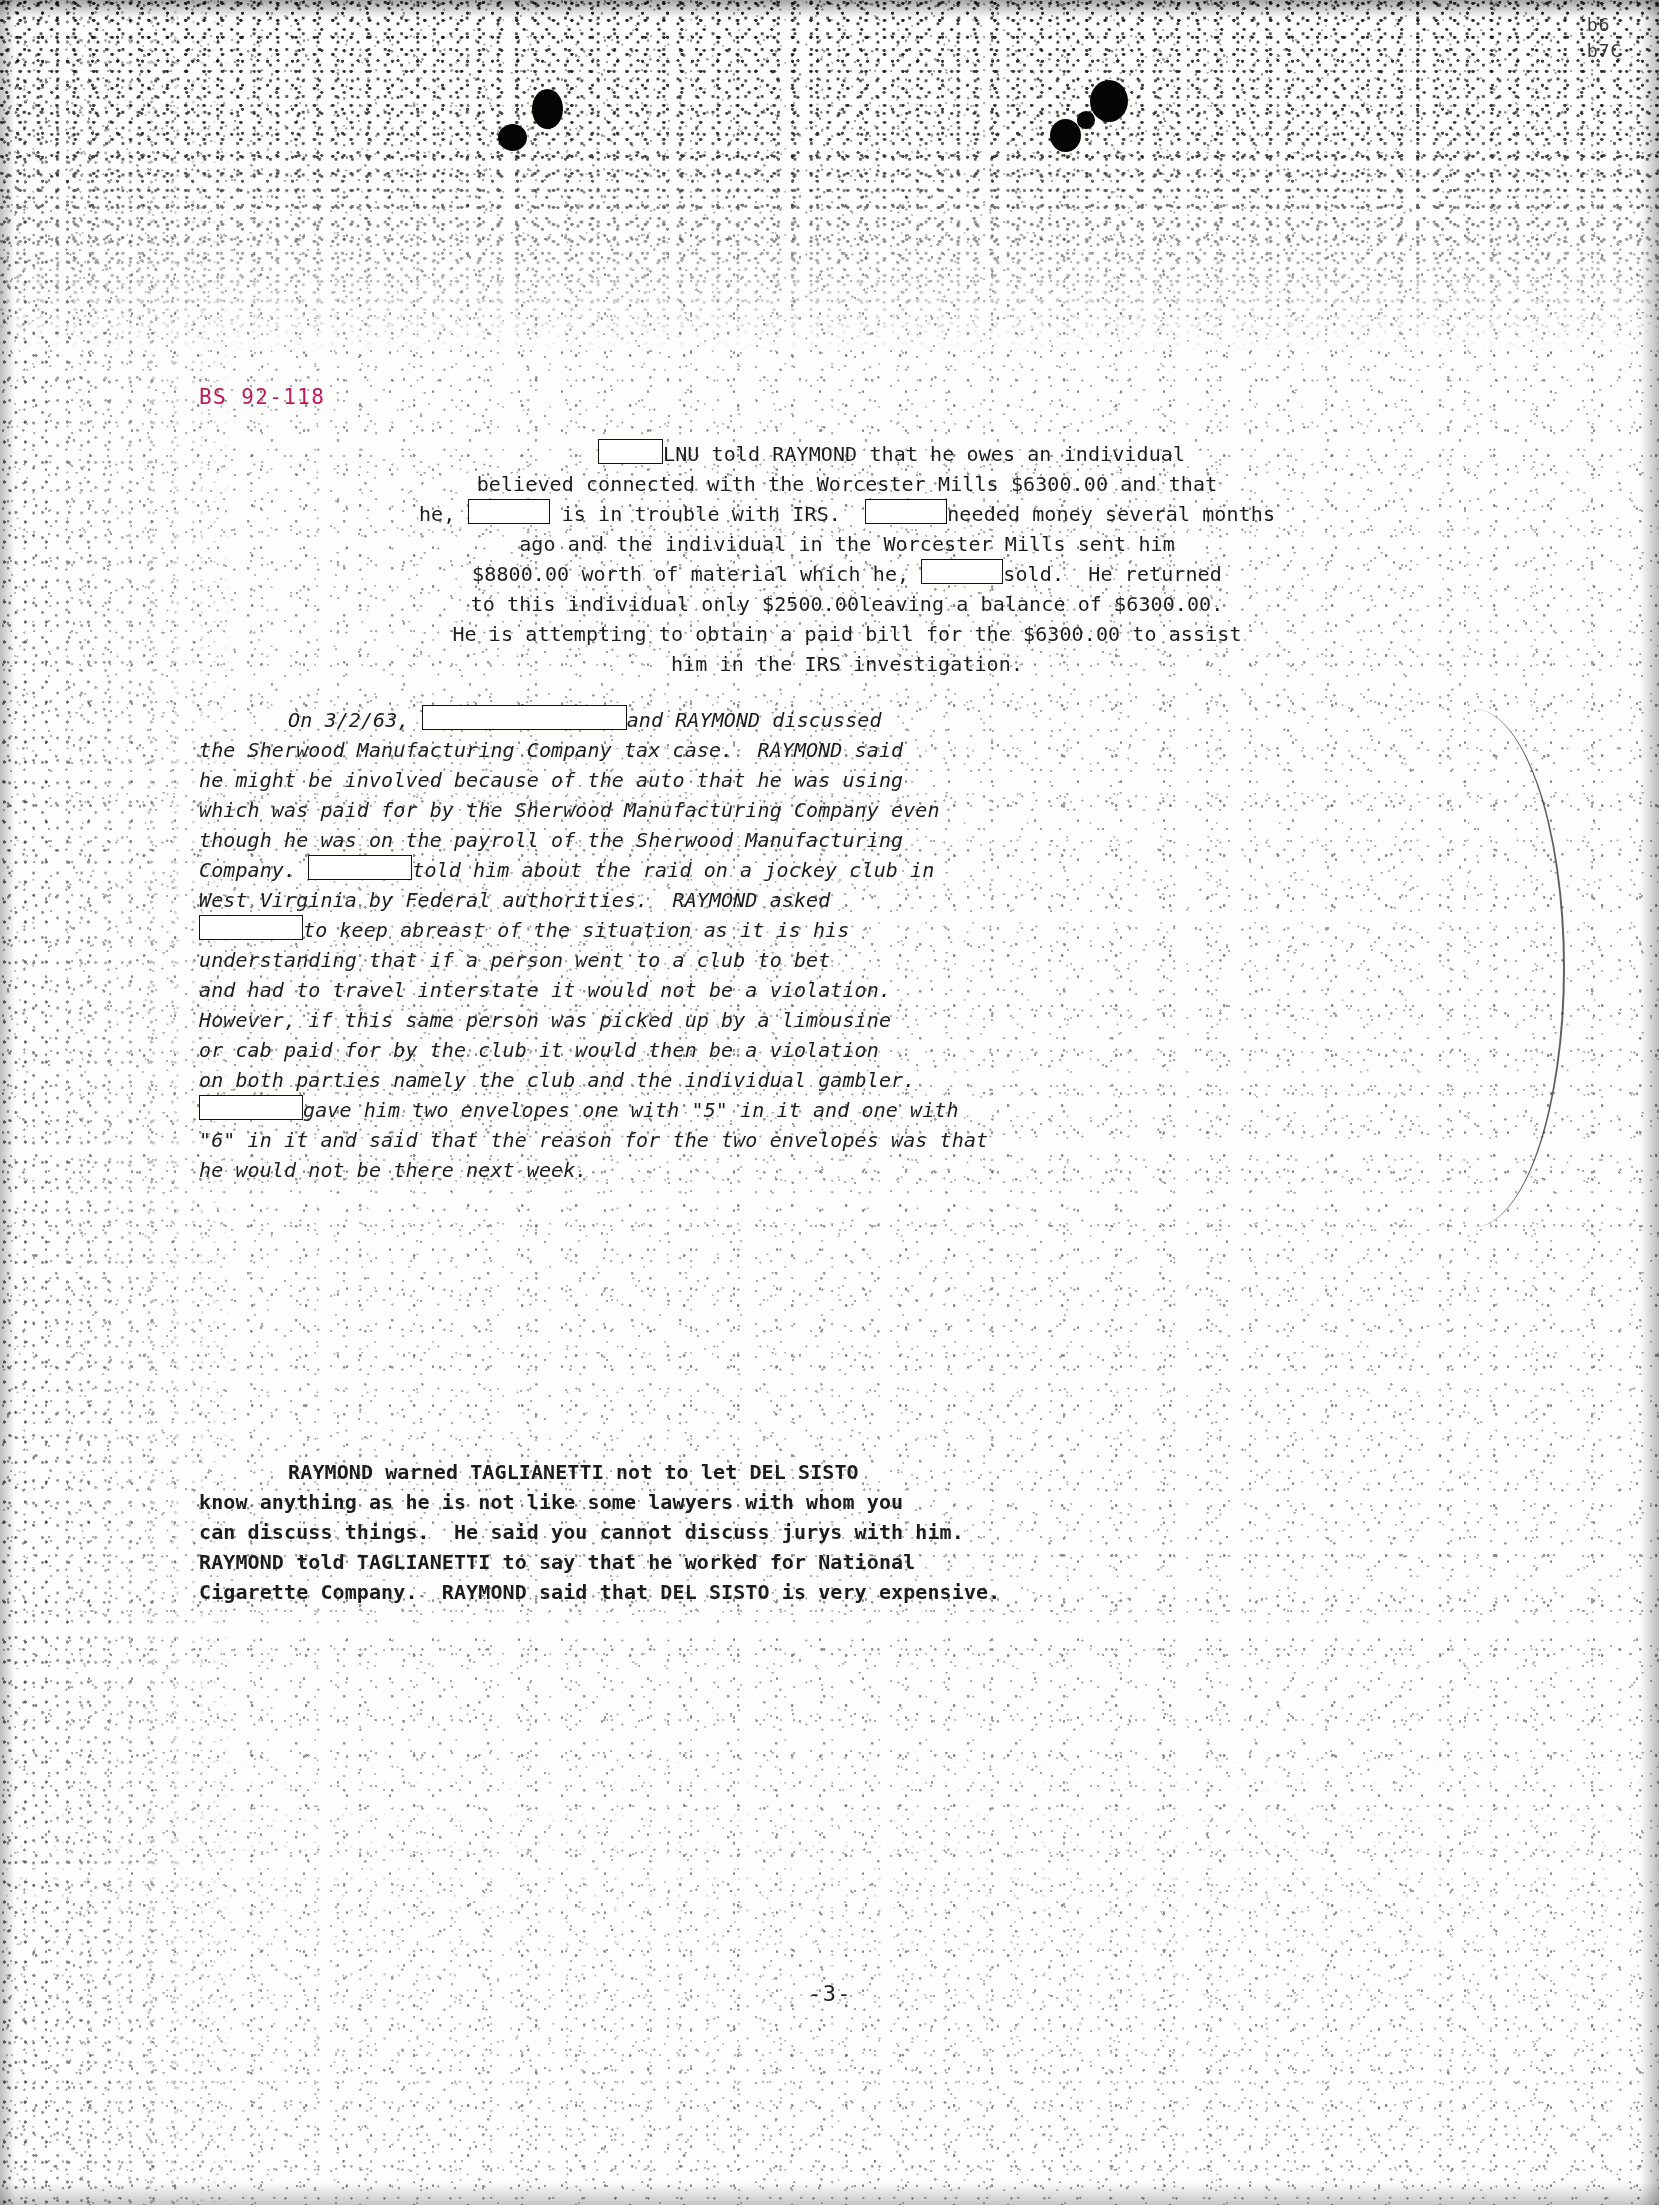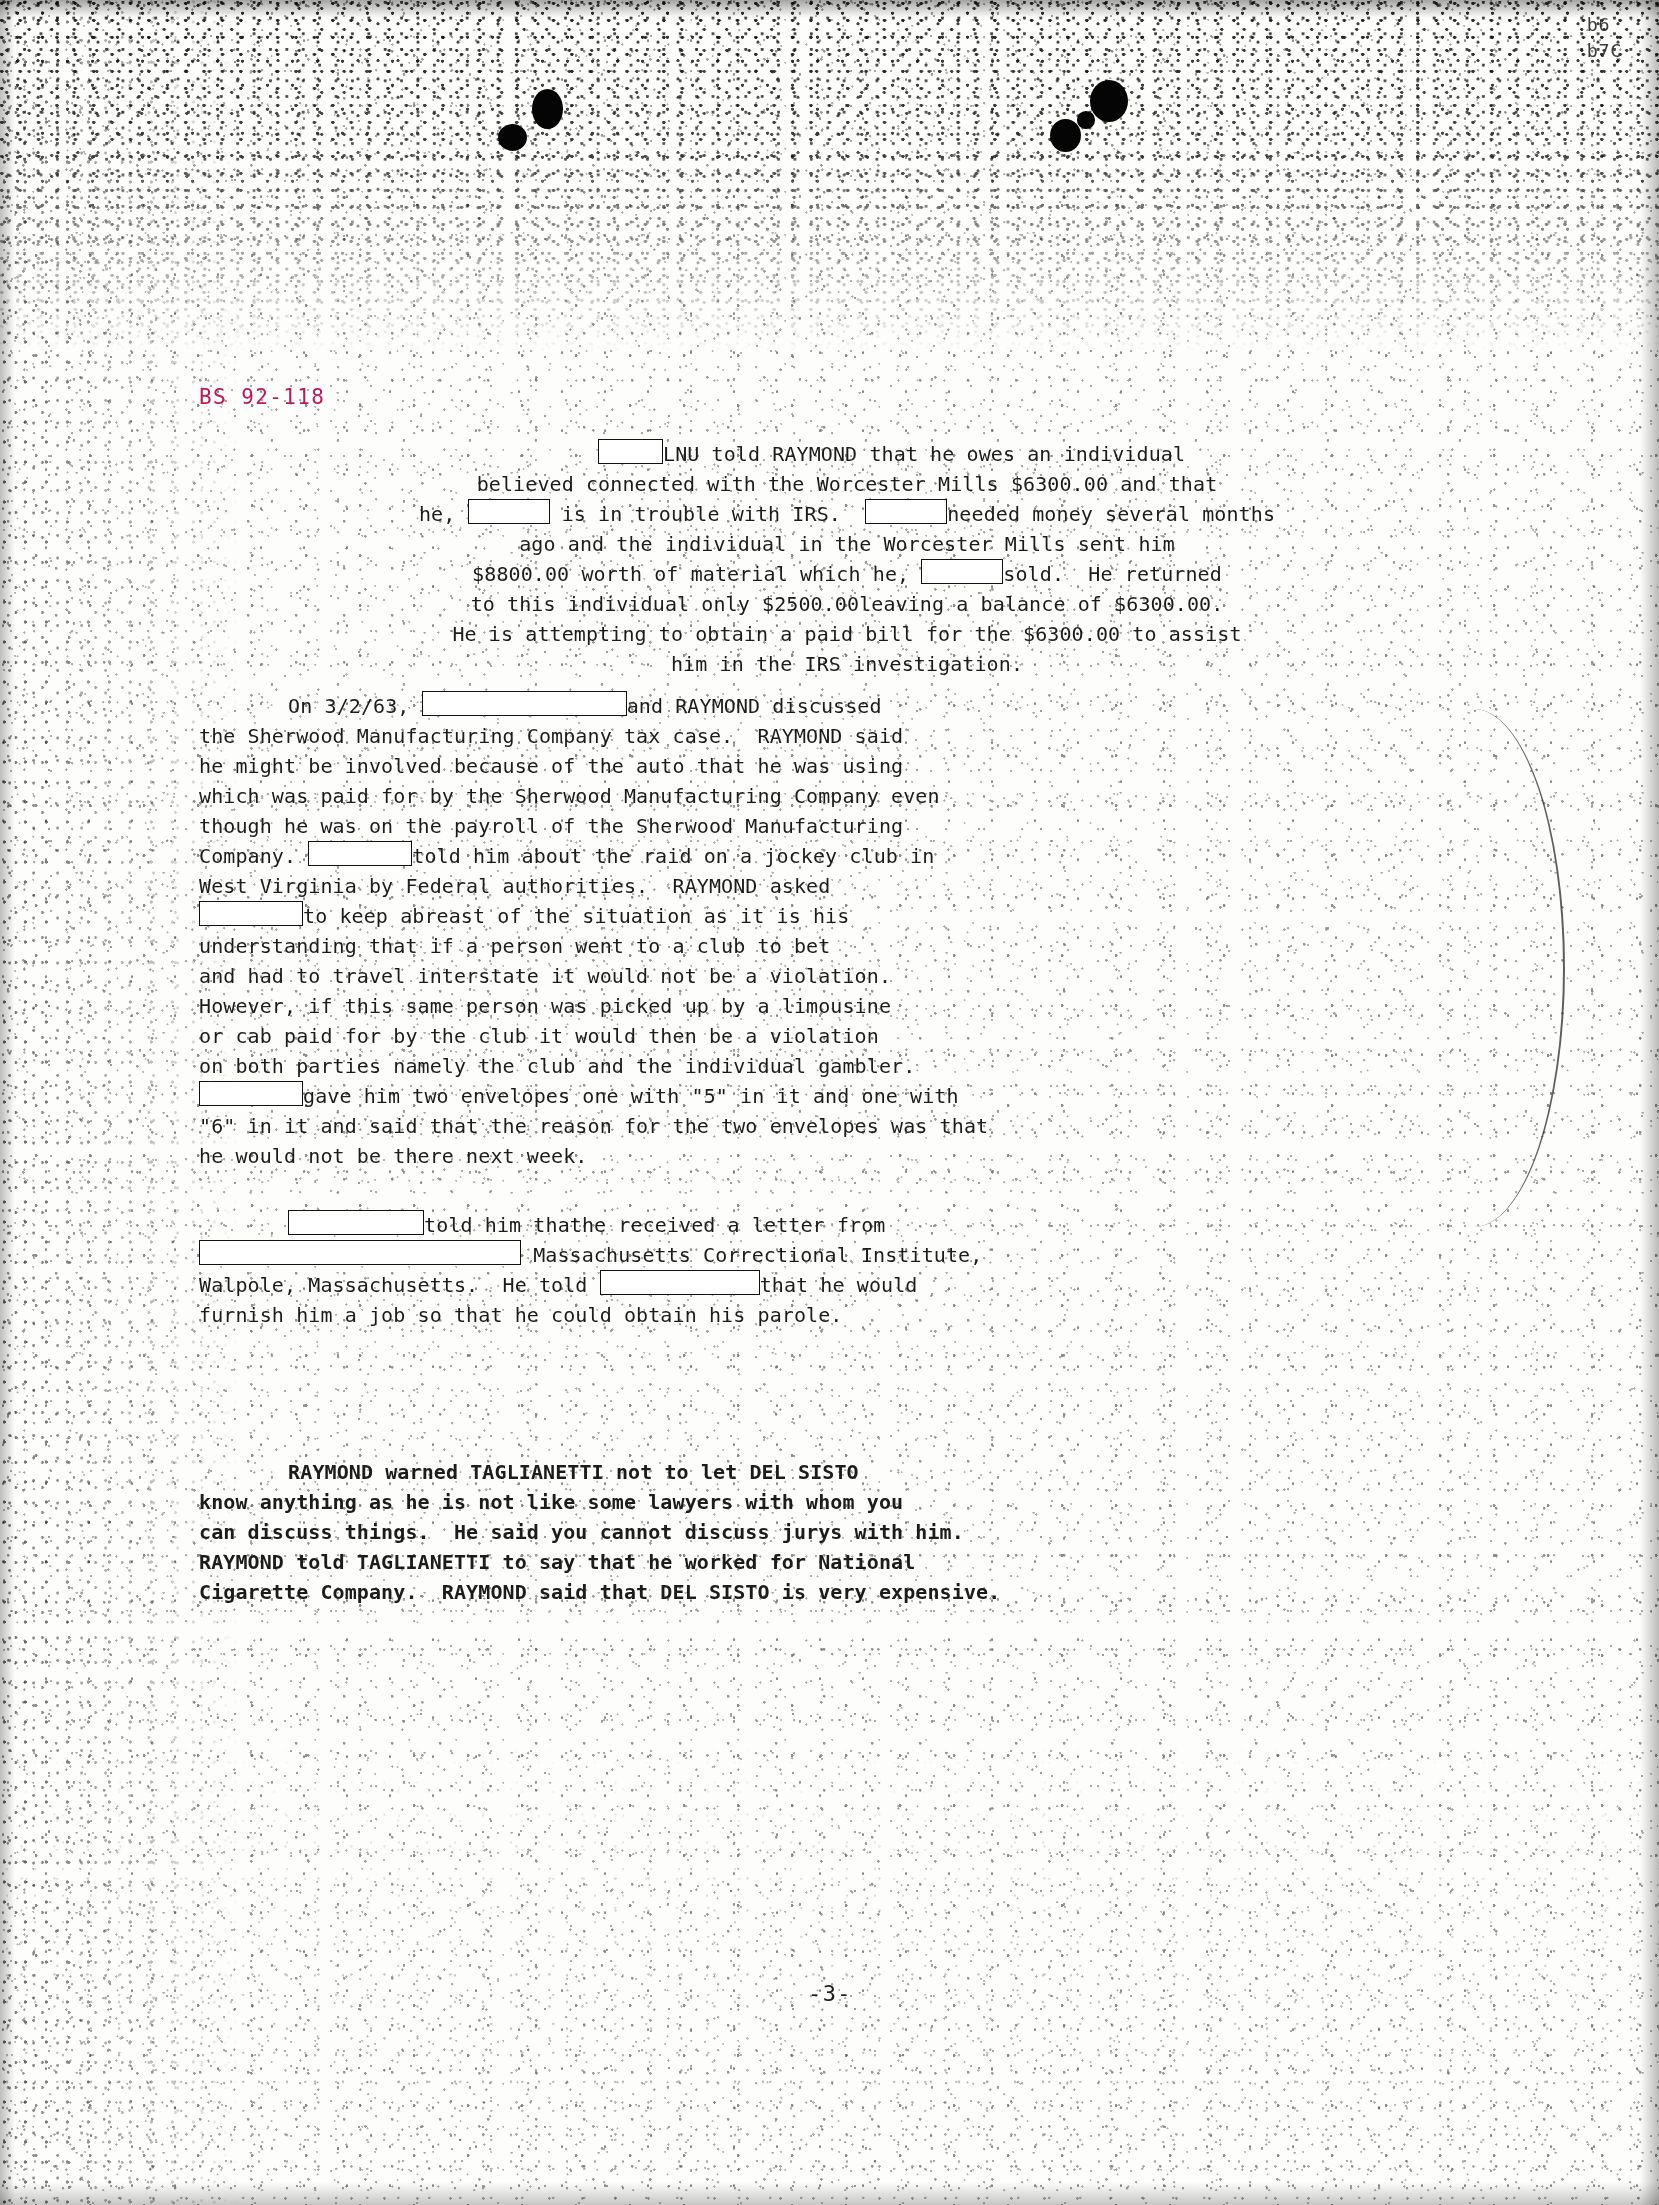--- a/index.html
+++ b/index.html
@@ -245,44 +245,39 @@
 <span class="indent"></span><span class="redact r-sm"></span>LNU told RAYMOND that he owes an individual
 believed connected with the Worcester Mills $6300.00 and that
 he, <span class="redact r-md"></span> is in trouble with IRS.  <span class="redact r-md"></span>needed money several months
 ago and the individual in the Worcester Mills sent him
 $8800.00 worth of material which he, <span class="redact r-md"></span>sold.  He returned
 to this individual only $2500.00leaving a balance of $6300.00.
 He is attempting to obtain a paid bill for the $6300.00 to assist
 him in the IRS investigation.</div>
 
     
-    <div class="para" style="top:279px;">
+    <div class="para" style="top:293px;font-style:italic;">
 <span class="indent"></span>On 3/2/63, <span class="redact r-xxl"></span>and RAYMOND discussed
 the Sherwood Manufacturing Company tax case.  RAYMOND said
 he might be involved because of the auto that he was using
 which was paid for by the Sherwood Manufacturing Company even
 though he was on the payroll of the Sherwood Manufacturing
 Company. <span class="redact r-lg"></span>told him about the raid on a jockey club in
 West Virginia by Federal authorities.  RAYMOND asked
 <span class="redact r-lg"></span>to keep abreast of the situation as it is his
 understanding that if a person went to a club to bet
 and had to travel interstate it would not be a violation.
 However, if this same person was picked up by a limousine
 or cab paid for by the club it would then be a violation
 on both parties namely the club and the individual gambler.
 <span class="redact r-lg"></span>gave him two envelopes one with "5" in it and one with
 "6" in it and said that the reason for the two envelopes was that
 he would not be there next week.</div>
 
     
-    <div class="para" style="top:798px;">
-<span class="indent"></span><span class="redact r-w1"></span>told him thathe received a letter from
-<span class="redact r-w2"></span> Massachusetts Correctional Institute,
-Walpole, Massachusetts.  He told <span class="redact r-xl"></span>that he would
-furnish him a job so that he could obtain his parole.</div>
 
     
 
     
     <div class="para" style="top:1045px;font-weight:bold;">
 <span class="indent"></span>RAYMOND warned TAGLIANETTI not to let DEL SISTO
 know anything as he is not like some lawyers with whom you
 can discuss things.  He said you cannot discuss jurys with him.
 RAYMOND told TAGLIANETTI to say that he worked for National
 Cigarette Company.  RAYMOND said that DEL SISTO is very expensive.</div>

